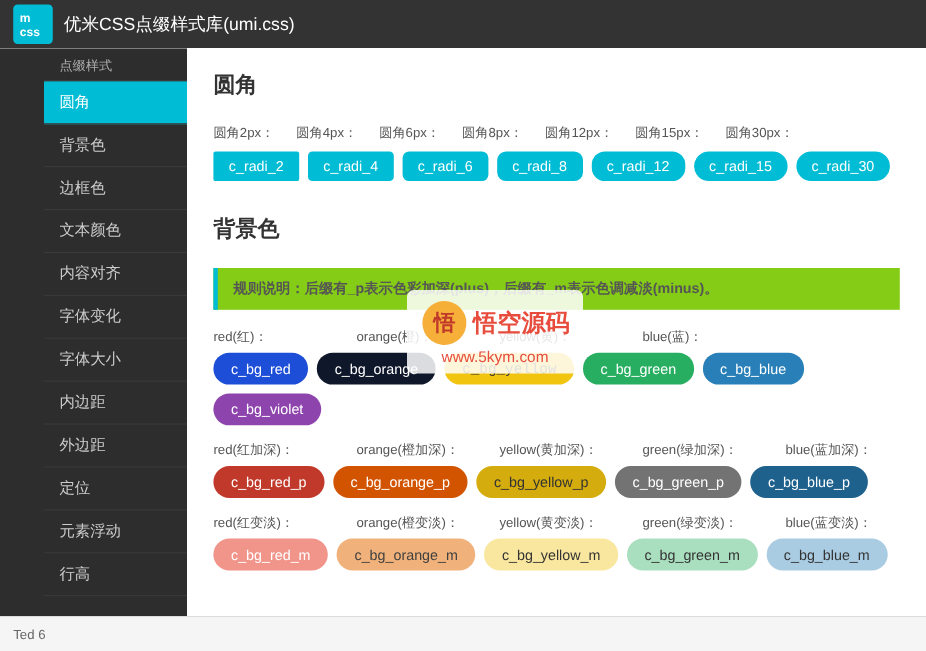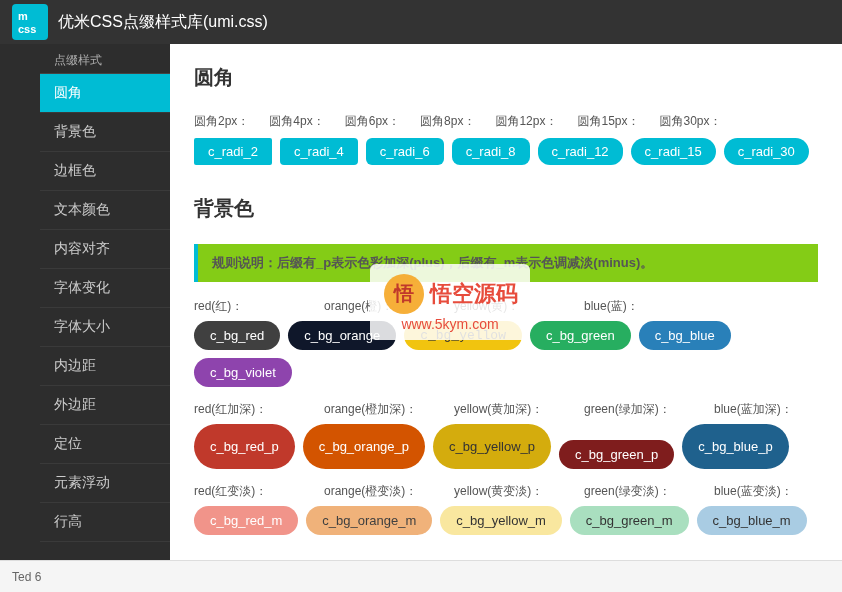--- a/index.html
+++ b/index.html
@@ -158,31 +158,31 @@
     }
     .color-btn {
       color: #fff;
       border: none;
       padding: 7px 16px;
       border-radius: 30px;
       font-size: 13px;
       cursor: pointer;
       font-weight: 500;
     }
-    .color-btn.red { background: #404040; }
+    .color-btn.red { background: #1d4ed8; }
     .color-btn.orange { background: #0f172a; text-align: center; }
     .color-btn.yellow { background: #f1c40f; color: #333; font-family: Liberation Mono, monospace; }
     .color-btn.green { background: #27ae60; }
     .color-btn.blue { background: #2980b9; }
     .color-btn.violet { background: #8e44ad; }
 
     .color-btn.red-p { background: #c0392b; }
     .color-btn.orange-p { background: #d35400; }
     .color-btn.yellow-p { background: #d4ac0d; color: #333; }
-    .color-btn.green-p { background: #7f1d1d; margin-top: 16px; }
+    .color-btn.green-p { background: #737373; }
     .color-btn.blue-p { background: #1f618d; }
 
     .color-btn.red-m { background: #f1948a; }
     .color-btn.orange-m { background: #f0b27a; color: #404040; }
     .color-btn.yellow-m { background: #f9e79f; color: #333; }
     .color-btn.green-m { background: #a9dfbf; color: #333; }
     .color-btn.blue-m { background: #a9cce3; color: #333; }
 
     
     .watermark {

